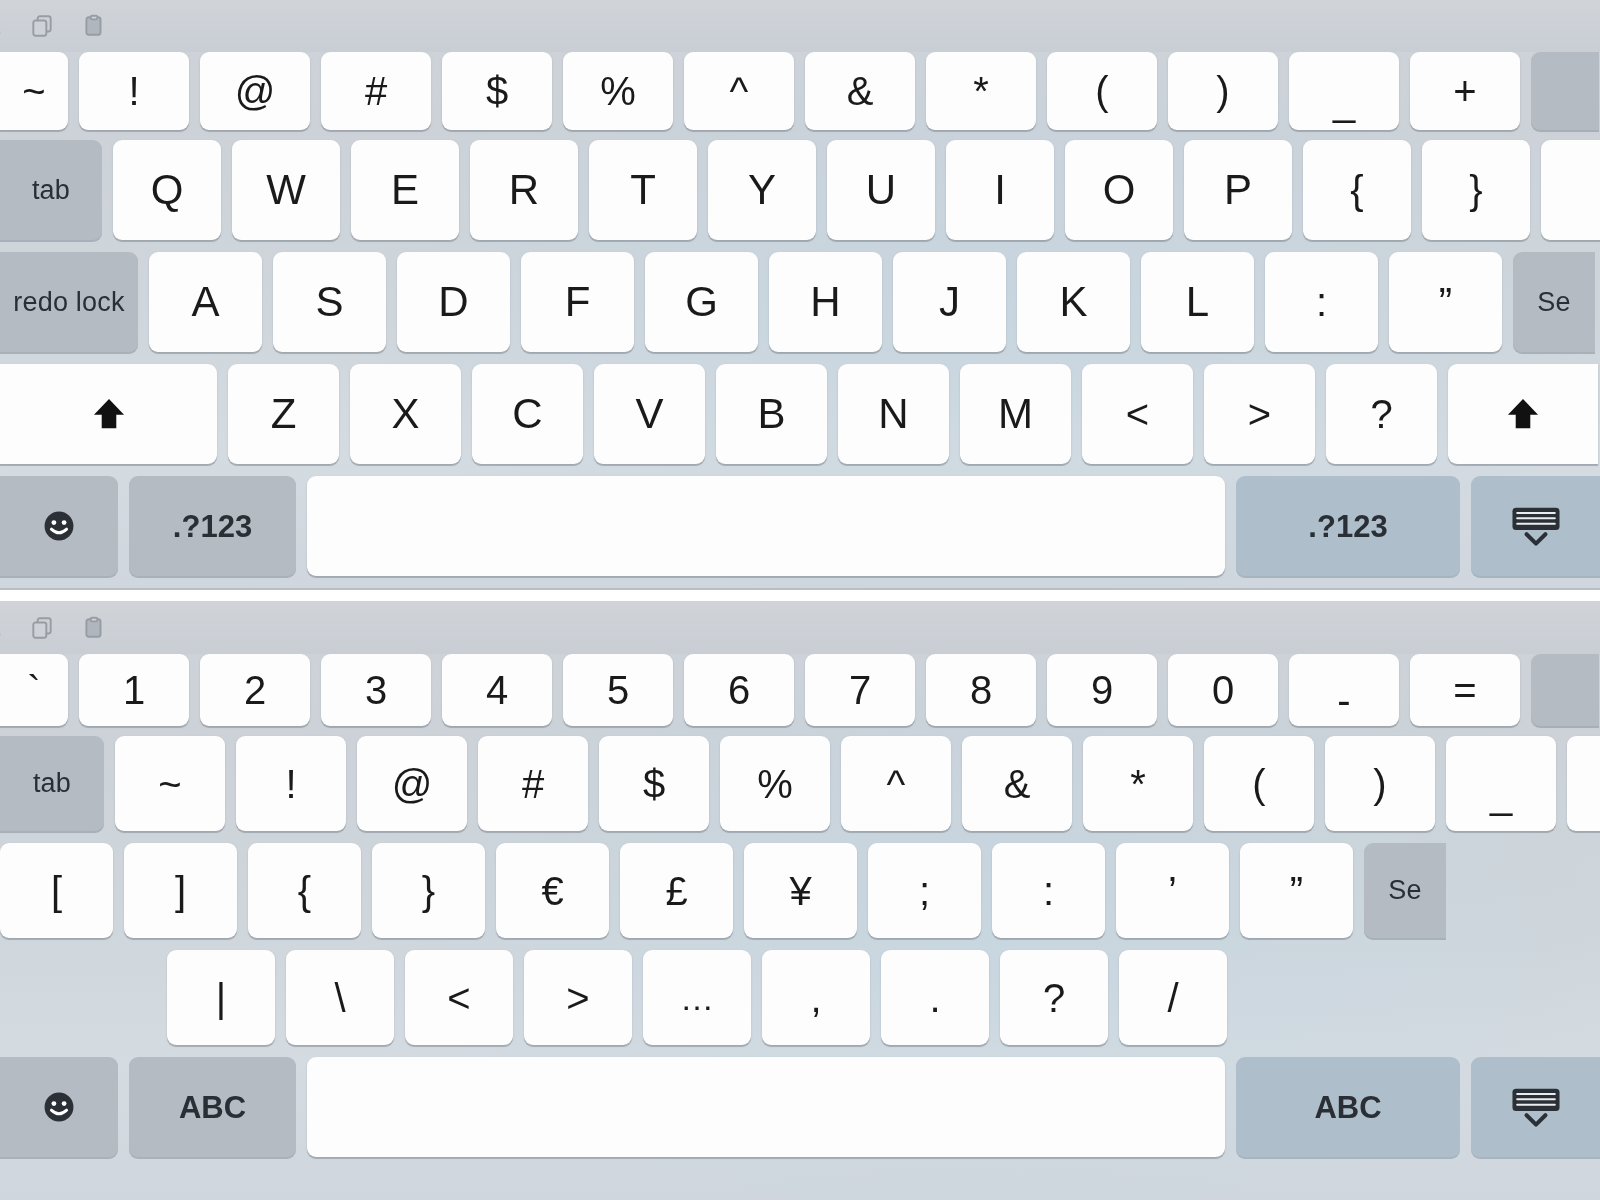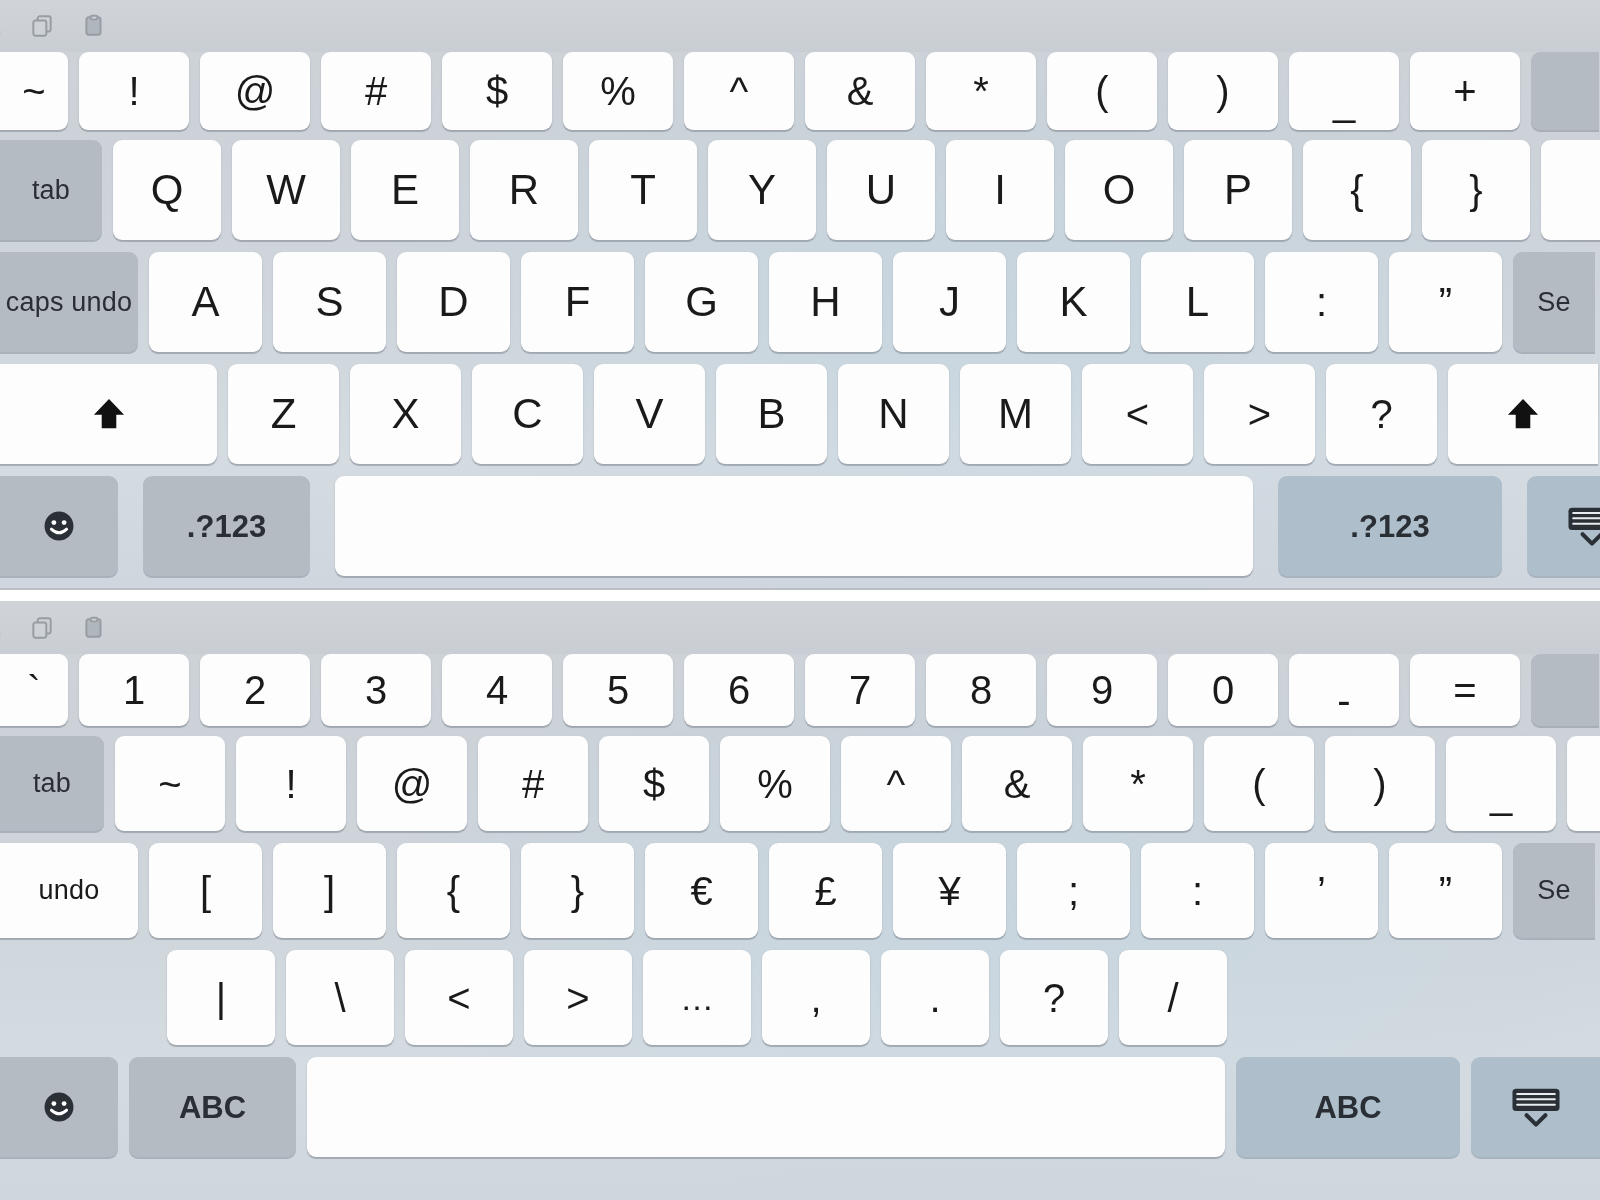--- a/index.html
+++ b/index.html
@@ -219,21 +219,21 @@
           <div class="key light" style="width: 108px; height: 100px;">
             <span class="lbl sym">{</span>
           </div>
           <div class="key light" style="width: 108px; height: 100px;">
             <span class="lbl sym">}</span>
           </div>
           <div class="key light clip-right" style="width: 65px; height: 100px;"></div>
         </div>
         <div class="krow" style="height: 100px; margin-bottom: 12px; padding-left: 0px; padding-right: 0px; gap: 11px;">
           <div class="key grey clip-left" style="width: 138px; height: 100px;">
-            <span class="lbl word">caps undo</span>
+            <span class="lbl word">redo lock</span>
           </div>
           <div class="key light" style="width: 113px; height: 100px;">
             <span class="lbl alpha">A</span>
           </div>
           <div class="key light" style="width: 113px; height: 100px;">
             <span class="lbl alpha">S</span>
           </div>
           <div class="key light" style="width: 113px; height: 100px;">
             <span class="lbl alpha">D</span>
           </div>
@@ -304,21 +304,21 @@
             <span class="lbl sym">?</span>
           </div>
           <div class="key light clip-right" style="width: 150px; height: 100px;">
             <span>
               <svg class="shift-ico" viewBox="0 0 24 24" fill="#111">
                 <path d="M12 2.5 L21.5 12.4 H16.6 V21 H7.4 V12.4 H2.5 Z"></path>
               </svg>
             </span>
           </div>
         </div>
-        <div class="krow" style="height: 100px; margin-bottom: 12px; padding-left: 0px; padding-right: 0px; gap: 25px; border-radius: 20px;">
+        <div class="krow" style="height: 100px; margin-bottom: 12px; padding-left: 0px; padding-right: 0px; gap: 11px; border-radius: 20px;">
           <div class="key grey clip-left" style="width: 118px; height: 100px;">
             <span>
               <svg class="emoji-ico" viewBox="0 0 24 24" fill="none">
                 <circle cx="12" cy="12" r="10.2" fill="#2b3036"></circle>
                 <circle cx="8.4" cy="9.6" r="1.7" fill="#fff"></circle>
                 <circle cx="15.6" cy="9.6" r="1.7" fill="#fff"></circle>
                 <path d="M6.6 14.2 Q12 19.4 17.4 14.2" stroke="#fff" stroke-width="2" fill="none" stroke-linecap="round"></path>
               </svg>
             </span>
           </div>
@@ -450,23 +450,20 @@
           </div>
           <div class="key light" style="width: 110px; height: 95px;">
             <span class="lbl sym">)</span>
           </div>
           <div class="key light" style="width: 110px; height: 95px;">
             <span class="lbl sym low">_</span>
           </div>
           <div class="key light clip-right" style="width: 33px; height: 95px;"></div>
         </div>
         <div class="krow" style="height: 95px; margin-bottom: 12px; padding-left: 0px; padding-right: 0px; gap: 11px;">
-          <div class="key light clip-left" style="width: 138px; height: 95px;">
-            <span class="lbl word">undo</span>
-          </div>
           <div class="key light" style="width: 113px; height: 95px;">
             <span class="lbl sym">[</span>
           </div>
           <div class="key light" style="width: 113px; height: 95px;">
             <span class="lbl sym">]</span>
           </div>
           <div class="key light" style="width: 113px; height: 95px;">
             <span class="lbl sym">{</span>
           </div>
           <div class="key light" style="width: 113px; height: 95px;">

